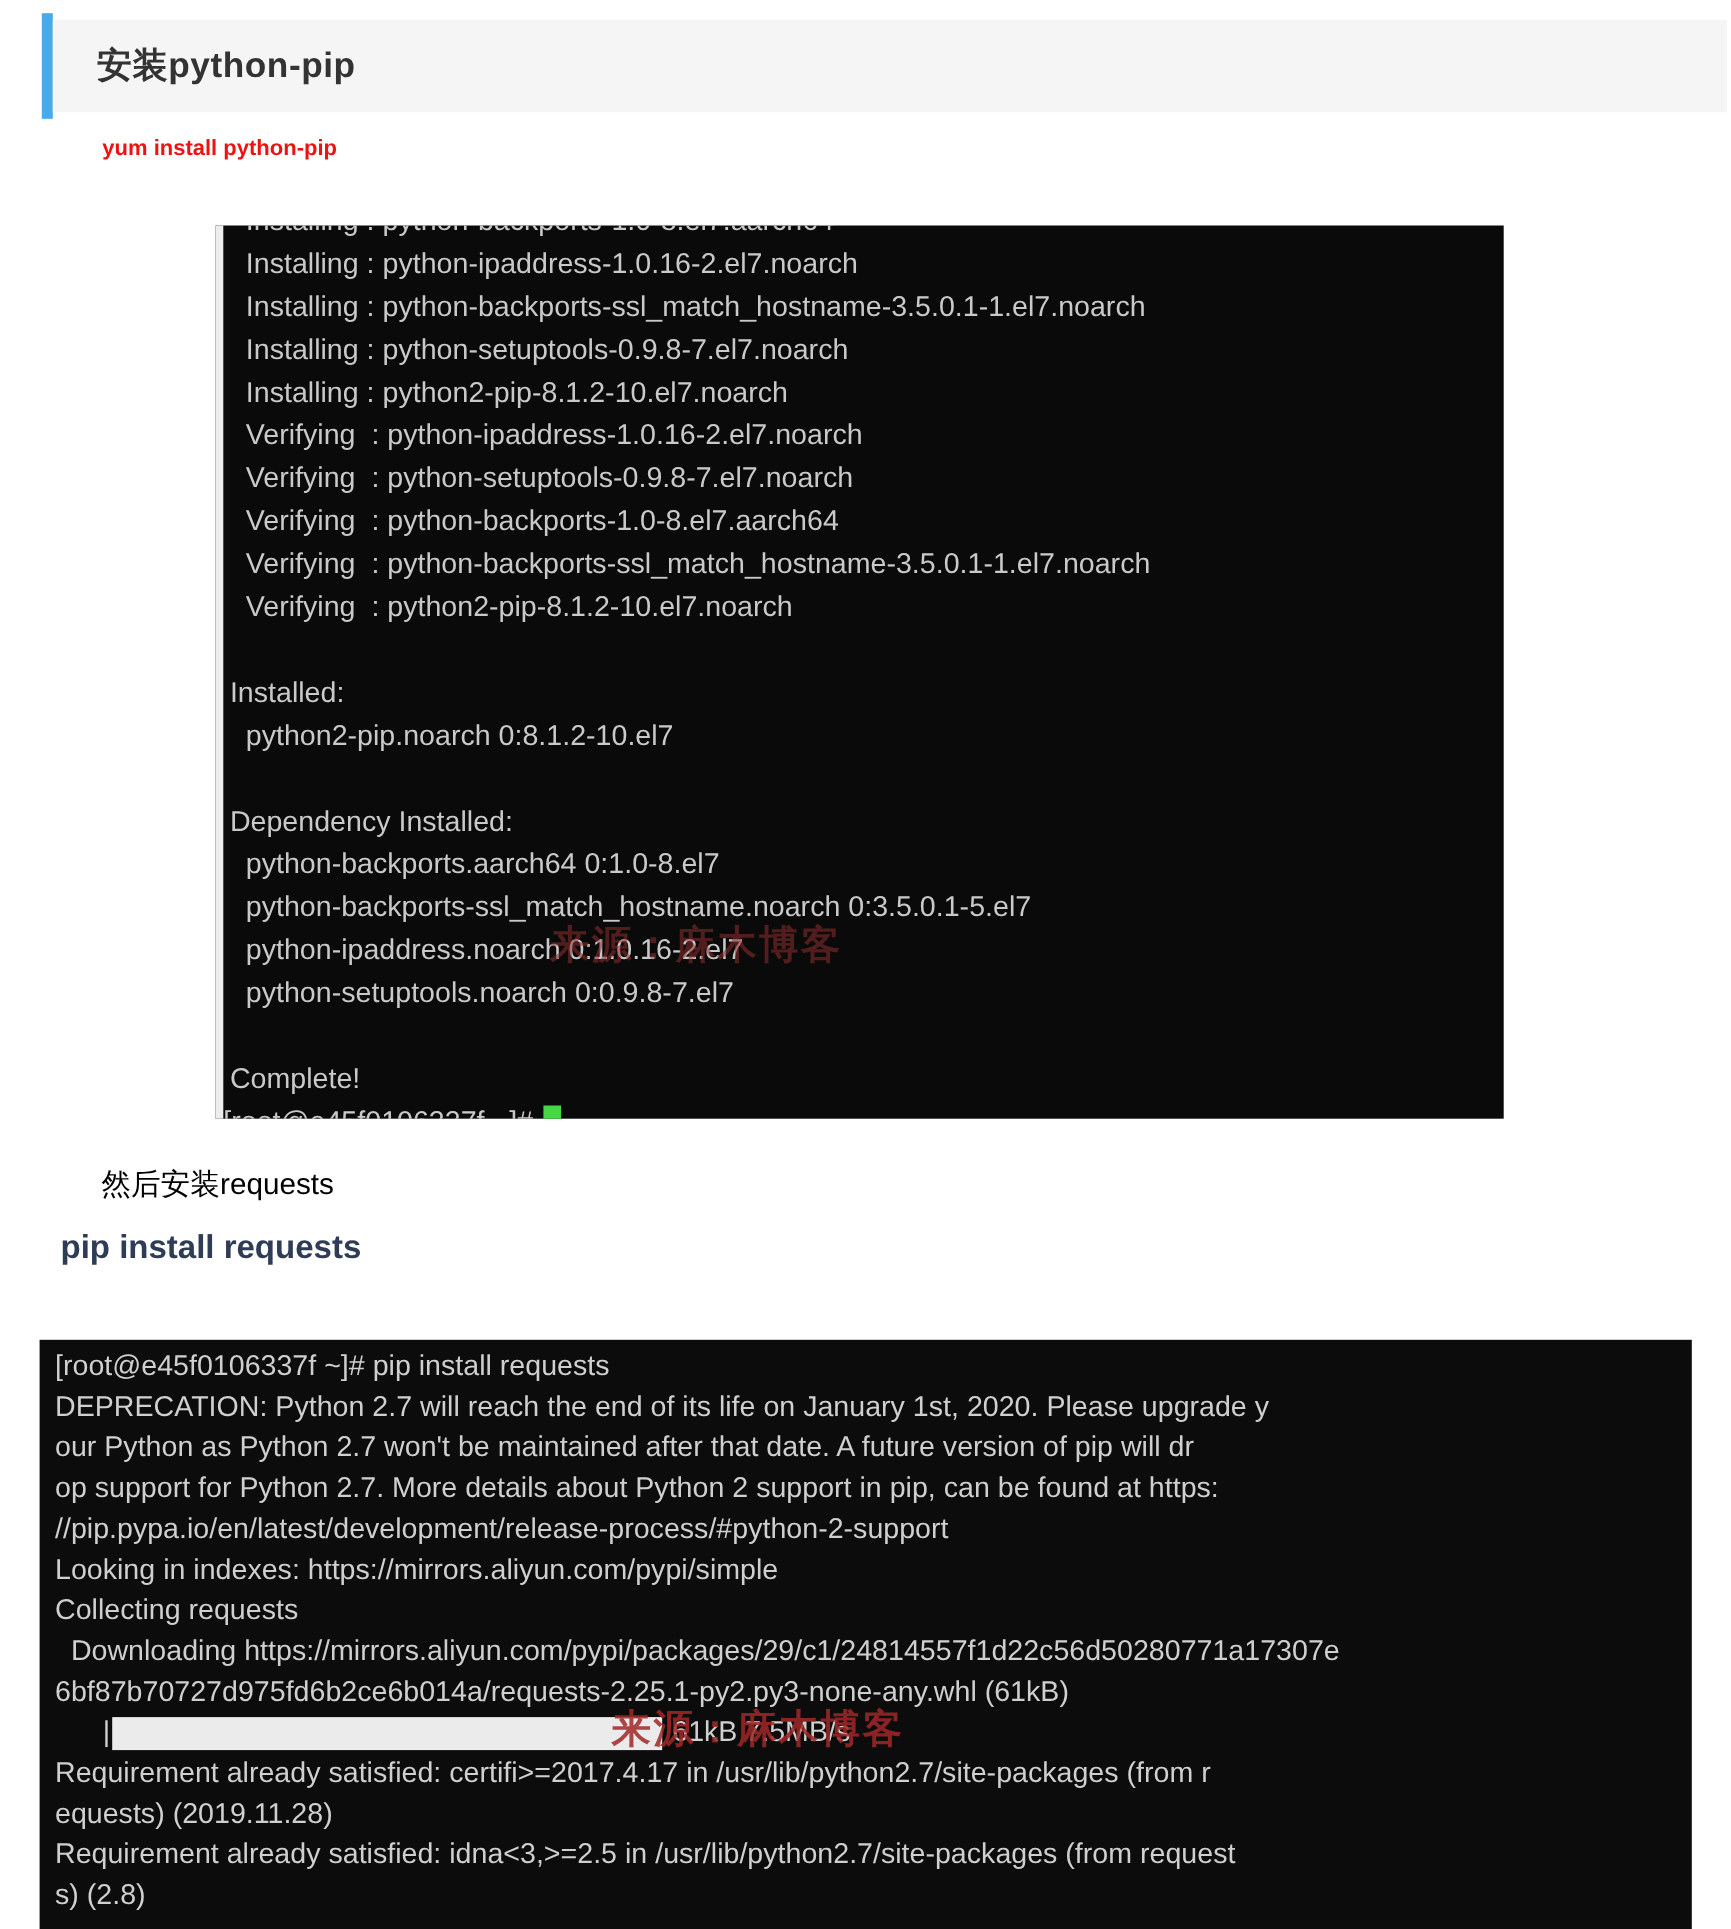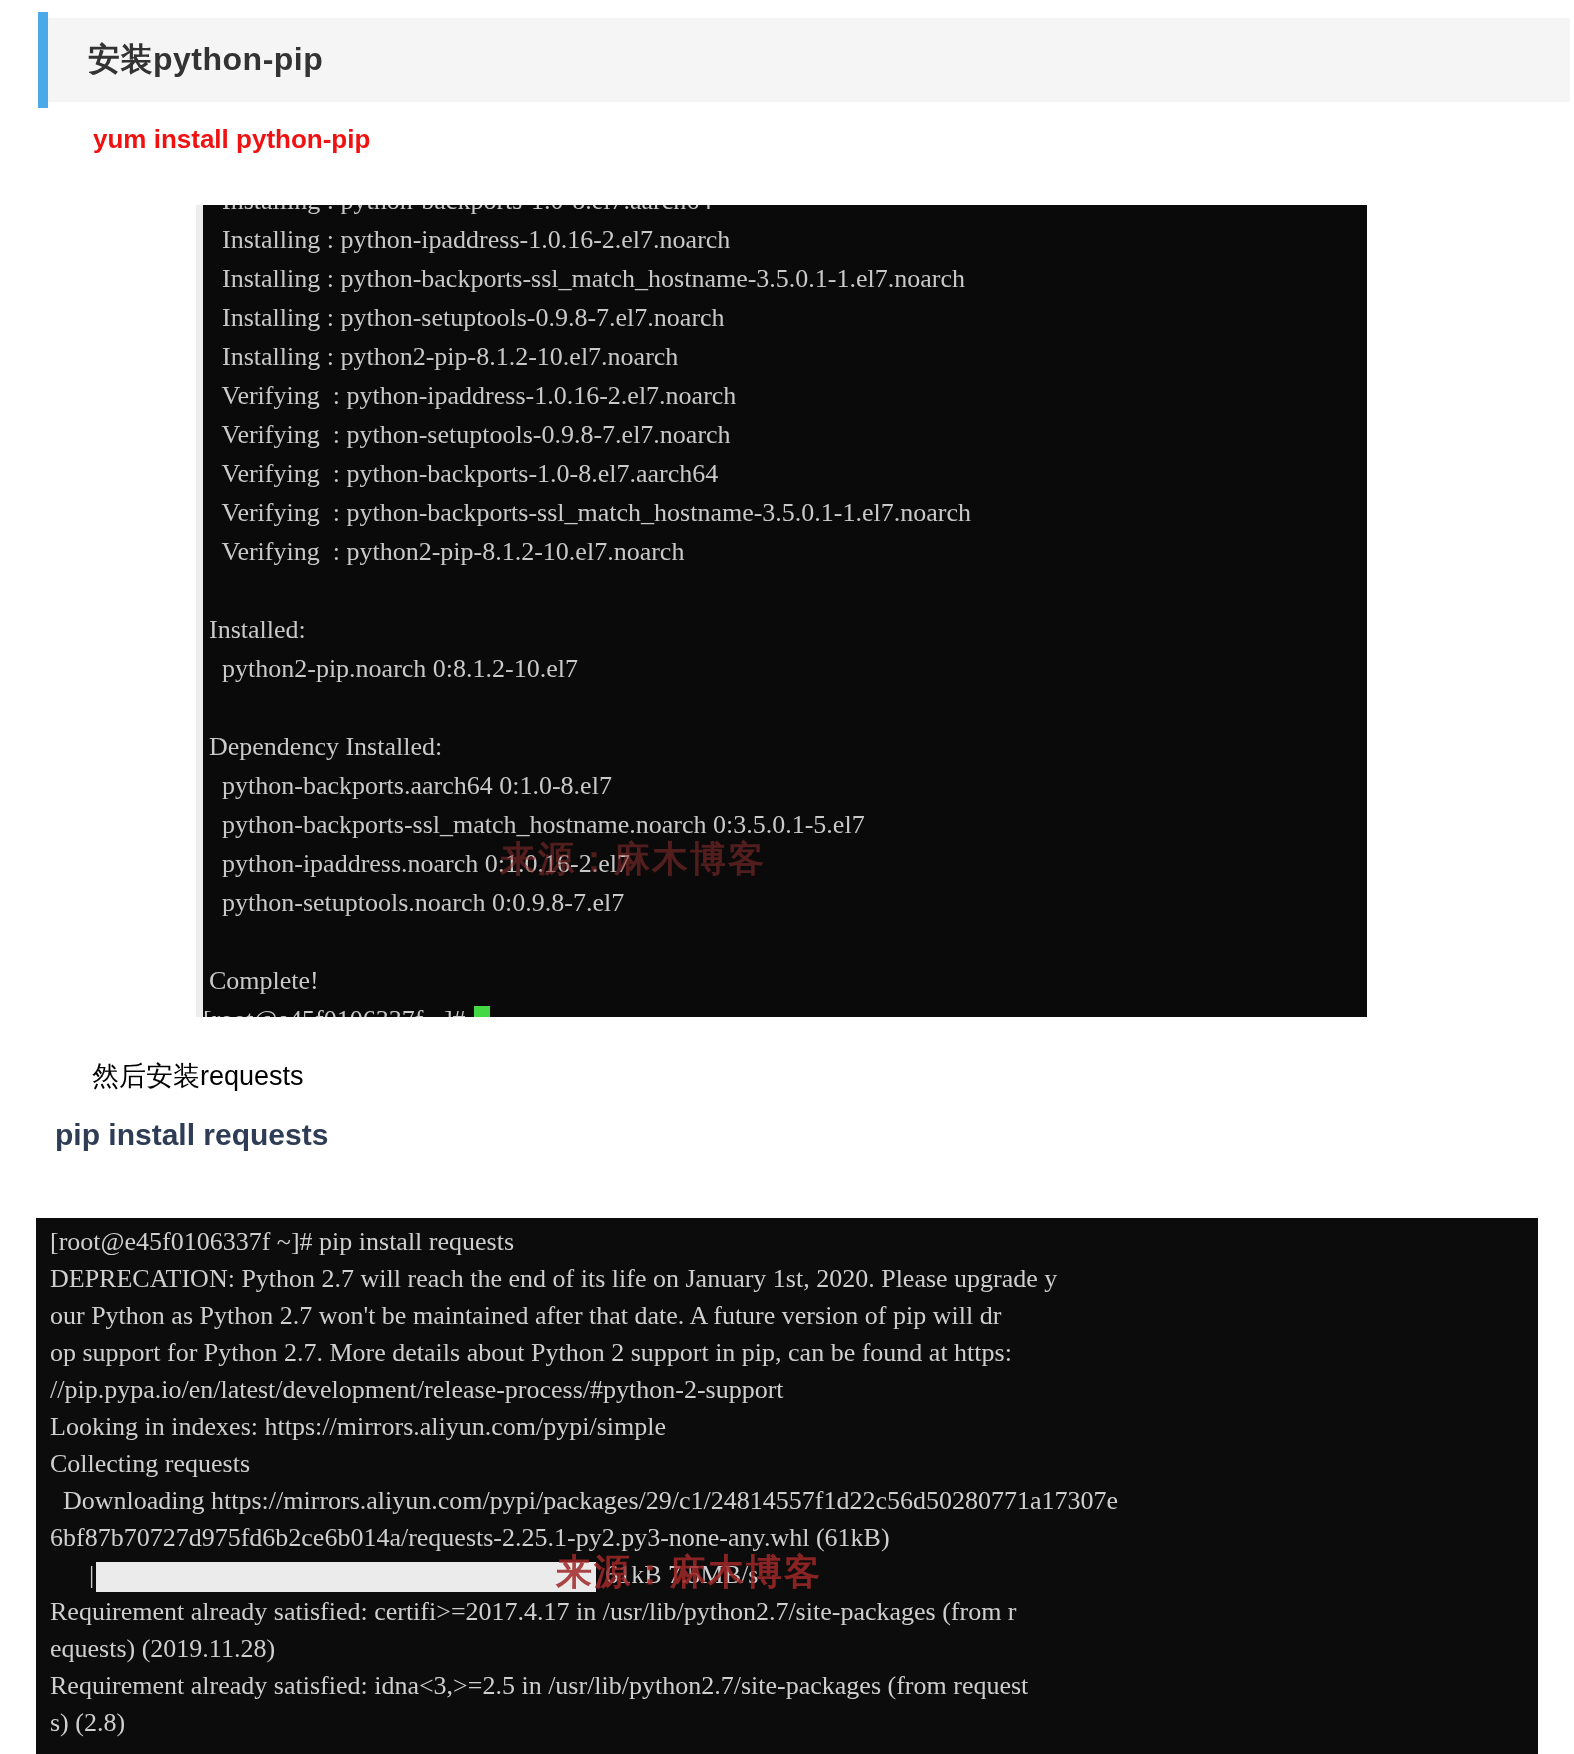--- a/index.html
+++ b/index.html
@@ -6,27 +6,27 @@
   #page{position:relative;width:1574px;height:1754px;background:#ffffff;overflow:hidden;
         font-family:"Liberation Sans", sans-serif;}
 
   
   #heading-bar{position:absolute;left:38px;top:12px;width:10px;height:96px;background:#49a9e9;}
   #heading-band{position:absolute;left:48px;top:18px;width:1522px;height:84px;background:#f5f5f5;
                 display:flex;align-items:center;}
   #page-title{margin-left:40px;font-size:32px;font-weight:bold;color:#333333;letter-spacing:0.5px;}
 
   
-  #cmd-yum{position:absolute;left:93px;top:124px;font-size:26px;font-weight:bold;color:#f01111;}
+  #cmd-yum{position:absolute;left:93px;top:124px;font-size:20px;font-weight:bold;color:#f01111;}
 
   
   #terminal1{position:absolute;left:196px;top:205px;width:1171px;height:812px;background:#0a0a0a;
              border-left:7px solid #ededed;box-sizing:border-box;overflow:hidden;}
   #terminal1 .tcontent{margin-top:-24px;padding-left:6px;}
-  .tline{font-family:Liberation Serif, serif;font-size:26px;line-height:39px;
+  .tline{font-family:Liberation Sans, sans-serif;font-size:26px;line-height:39px;
          color:#c9c9c9;white-space:pre;}
   #terminal2 .tline{line-height:37px;color:#cfcfcf;}
   .tline.yellow{color:#bab438;}
 
   .watermark{position:absolute;font-size:36px;font-weight:bold;letter-spacing:2px;
              font-family:"Liberation Sans", sans-serif;pointer-events:none;}
   #watermark1{left:297px;top:630px;color:#8c2d2d;opacity:0.55;}
   #watermark2{left:520px;top:330px;color:#a02828;opacity:0.85;}
 
   .cursor{display:inline-block;width:16px;height:32px;background:#44d844;vertical-align:middle;

